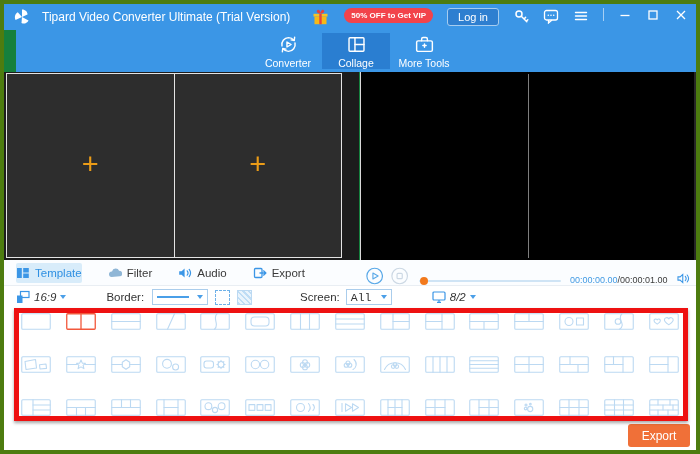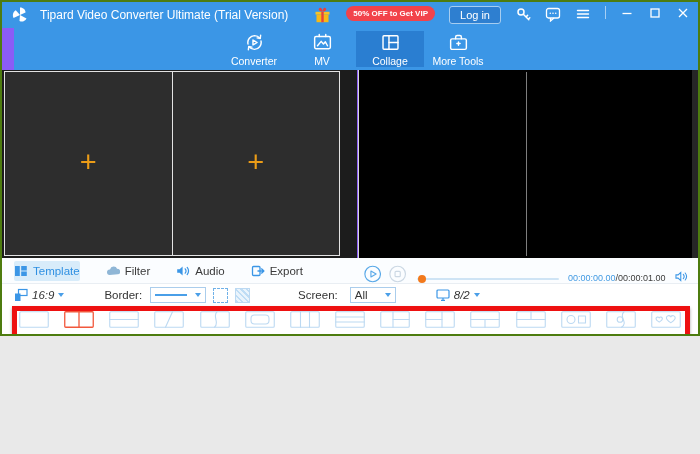--- a/index.html
+++ b/index.html
@@ -1,16 +1,16 @@
 <!DOCTYPE html>
 <html><head>
 <meta charset="utf-8">
 <style>
   html,body{margin:0;padding:0;background:#e9e9e9;font-family:"Liberation Sans","DejaVu Sans",sans-serif;}
-  .window{position:relative;width:700px;height:336px;box-sizing:border-box;border:2px solid #4d7c0f;background:#8b5cf6;overflow:hidden;}
+  .window{position:relative;width:700px;height:454px;box-sizing:border-box;border:4px solid #4d7c0f;background:#15803d;overflow:hidden;}
   .abs{position:absolute;}
 
   
   .titlebar{left:0;right:0;top:0;height:26px;background:#3b96e6;display:flex;align-items:center;color:#fff;}
   .logo{margin-left:9px;width:18px;height:18px;flex:0 0 auto;}
   .app-title{margin-left:11px;font-size:12px;white-space:nowrap;}
   .tb-right{margin-left:auto;display:flex;align-items:flex-start;gap:14px;padding-right:8px;}
   .gift{width:19px;height:18px;}
   .badge{background:#f2434b;color:#fff;font-size:8px;font-weight:bold;padding:3px 7px;border-radius:8px;white-space:nowrap;}
   .login-btn{background:#2e7fd0;border:1px solid #a6cdf0;border-radius:3px;color:#fff;font-size:11px;padding:2px 10px;cursor:default;}
@@ -57,21 +57,21 @@
   
   .toolbar{top:282px;left:0;right:0;height:22px;background:#fff;display:flex;align-items:center;font-size:11.5px;color:#333;}
   .tool-group{display:flex;align-items:center;gap:4px;font-style:italic;}
   .caret{width:0;height:0;border-left:3.5px solid transparent;border-right:3.5px solid transparent;border-top:4.5px solid #4a9fe8;display:inline-block;}
   .dd-box{display:flex;align-items:center;justify-content:space-between;border:1px solid #aacdec;background:#fff;height:16px;box-sizing:border-box;padding:0 4px;}
   .border-dd{width:56px;margin-left:8px;}
   .border-line{width:32px;height:2px;background:#4a9fe8;}
   .sq-btn{width:15px;height:15px;box-sizing:border-box;margin-left:7px;}
   .dash-btn{border:1px dashed #6fb1e8;background:#fff;}
   .stripe-btn{border:1px solid #bcd9f2;background:repeating-linear-gradient(45deg,#bfddf5 0 1.5px,#eaf4fc 1.5px 4px);}
-  .all-dd{width:46px;margin-left:12px;}
+  .all-dd{width:46px;margin-left:6px;font-family:Liberation Mono, monospace;}
   .ml12{margin-left:12px;} .ml40{margin-left:40px;} .ml38{margin-left:48px;}
   .tool-ico{width:14px;height:14px;display:block;}
 
   
   .tplzone{top:304px;left:0;right:0;height:113px;background:#fff;}
   .tpl-grid{top:309px;left:17px;right:17px;height:103px;display:flex;flex-direction:column;justify-content:space-between;}
   .tpl-row{display:flex;justify-content:space-between;align-items:center;}
   .tpl{width:30px;height:17px;cursor:default;}
   .tpl svg{width:30px;height:17px;display:block;stroke:#bcd9f2;fill:none;stroke-width:1.1;stroke-linejoin:round;stroke-linecap:round;}
   .tpl.sel svg{stroke:#f2583c;stroke-width:1.3;}
@@ -135,28 +135,20 @@
     <div class="nav-tab">
       <svg viewBox="0 0 24 24">
         <path d="M5.2 13.5 A7.2 7.2 0 0 1 12 4.8 a7.2 7.2 0 0 1 5.6 2.7"></path>
         <path d="M18.8 10.5 A7.2 7.2 0 0 1 12 19.2 a7.2 7.2 0 0 1 -5.6 -2.7"></path>
         <path d="M18.4 4.4 l-.4 3.4 -3.3 -.6"></path>
           <path d="M5.6 19.6 l.4 -3.4 3.3 .6"></path>
         <path d="M10.4 9.4 L14.7 12 L10.4 14.6 Z"></path>
       </svg>
       <span class="nav-label">Converter</span>
     </div>
-    <div class="nav-tab">
-      <svg viewBox="0 0 24 24">
-        <rect x="3.8" y="5.8" width="16.4" height="12.7" rx="1.5"></rect>
-        <path d="M8.6 5.8 V3.6 M15.4 5.8 V3.6"></path>
-        <path d="M6.8 15.4 L10.6 10.8 L13 13.6 L15 11.2 L17.2 15.4"></path>
-      </svg>
-      <span class="nav-label">MV</span>
-    </div>
     <div class="nav-tab active">
       <svg viewBox="0 0 24 24">
         <rect x="4.2" y="5" width="15.6" height="14" rx="1"></rect>
         <line x1="10.4" y1="5" x2="10.4" y2="19"></line>
           <line x1="10.4" y1="12" x2="19.8" y2="12"></line>
       </svg>
       <span class="nav-label">Collage</span>
     </div>
     <div class="nav-tab">
       <svg viewBox="0 0 24 24">

